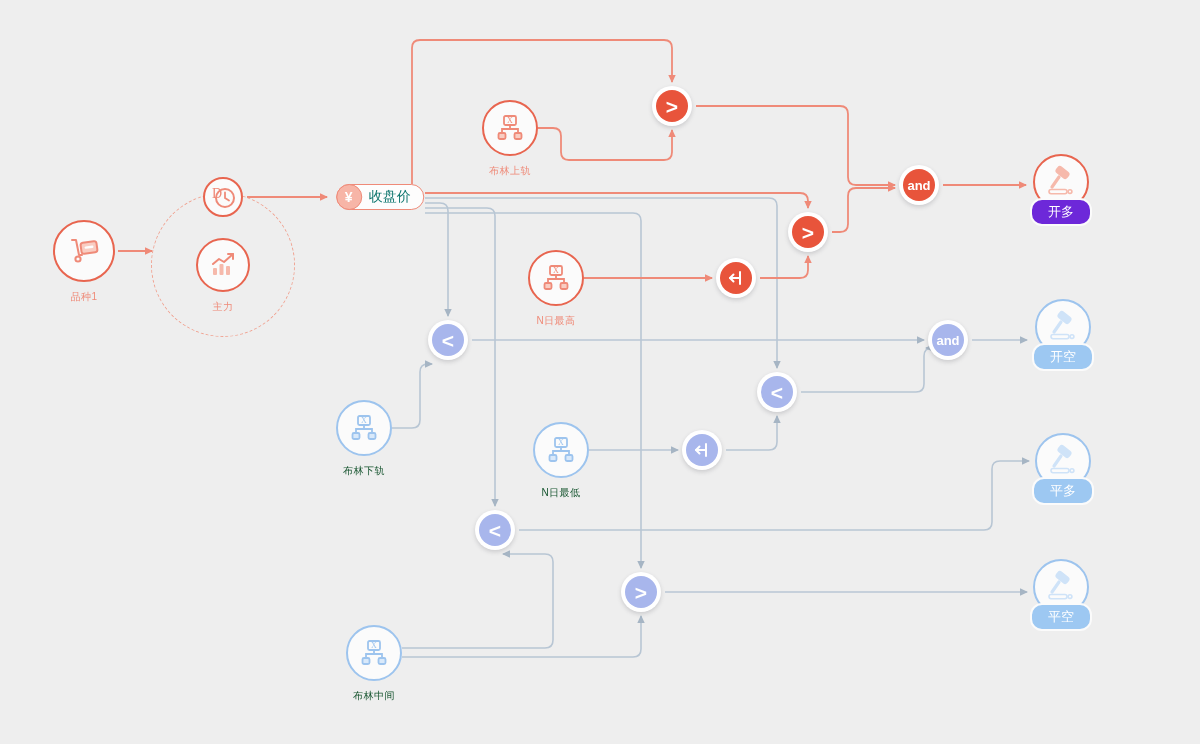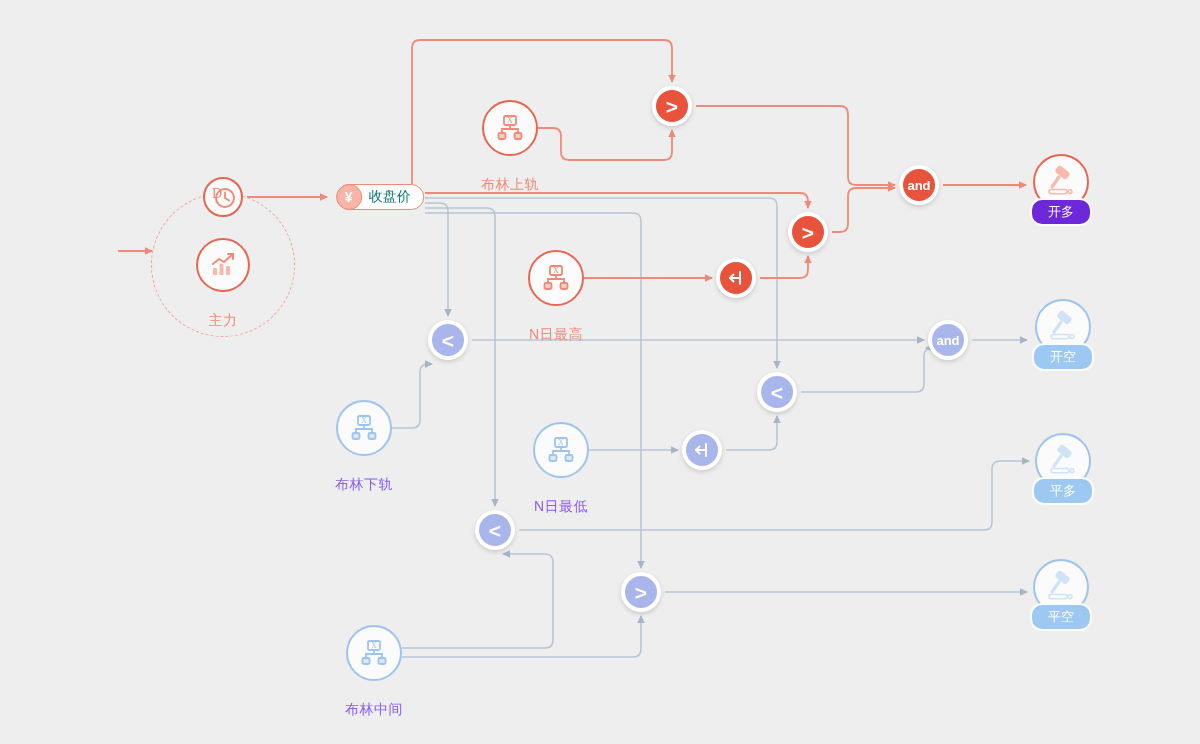--- a/index.html
+++ b/index.html
@@ -22,27 +22,27 @@
     background:#fbfbfb;
     display:flex;align-items:center;justify-content:center;
     box-sizing:border-box;
   }
   .circ.red{border:2px solid #e8654f;}
   .circ.blue{border:2px solid #9dc4ee;}
 
   .nlabel{
     position:absolute;left:50%;top:100%;
     transform:translateX(-50%);
-    margin-top:20px;
-    font-size:14px;white-space:nowrap;
+    margin-top:8px;
+    font-size:10px;white-space:nowrap;
     letter-spacing:.5px;
     text-align:right;
   }
   .nlabel.red{color:#ef8a78;}
-  .nlabel.blue{color:#8b5cf6;}
+  .nlabel.blue{color:#14532d;}
 
   
   .op{
     position:absolute;transform:translate(-50%,-50%);
     width:40px;height:40px;border-radius:50%;
     background:#ffffff;
     display:flex;align-items:center;justify-content:center;
     box-shadow:0 2px 4px rgba(80,80,90,.22);
   }
   .op .inner{
@@ -178,20 +178,33 @@
 
         <path d="M832,232 H840 Q848,232 848,224 V196 Q848,188 856,188 H895" marker-end="url(#ar-r)"></path>
 
         <path d="M943,185 H1026" marker-end="url(#ar-r)"></path>
       </g>
     </g>
   </svg>
 
   <div class="dashring" style="left:223px;top:265px;width:142px;height:142px;"></div>
 
+  <div class="node" style="left:84px;top:251px;">
+    <div class="circ red" style="width:62px;height:62px;">
+      <svg width="34" height="34" viewBox="0 0 34 34">
+        <g fill="none" stroke="#ef8a78" stroke-width="2" stroke-linecap="round" stroke-linejoin="round">
+          <path d="M5 6 h4 l3 15 h3"></path>
+          <circle cx="11" cy="25" r="2.6"></circle>
+        </g>
+        <rect x="14" y="8" width="16" height="11" rx="2.5" fill="#f9cdc2" stroke="#ef8a78" stroke-width="2" transform="rotate(-8 22 13.5)"></rect>
+        <rect x="17.5" y="12" width="9" height="2.4" rx="1.2" fill="#fdfdfd" transform="rotate(-8 22 13.2)"></rect>
+      </svg>
+    </div>
+    <div class="nlabel red">品种1</div>
+  </div>
 
   <div class="node" style="left:223px;top:265px;">
     <div class="circ red" style="width:54px;height:54px;">
       <svg width="30" height="30" viewBox="0 0 30 30">
         <g fill="#f6b9ab">
           <rect x="5" y="18" width="4" height="7" rx="1"></rect>
           <rect x="11.5" y="14" width="4" height="11" rx="1"></rect>
           <rect x="18" y="16" width="4" height="9" rx="1"></rect>
         </g>
         <path d="M5 14 L11 9 L16 12 L25 4" fill="none" stroke="#ef8a78" stroke-width="2" stroke-linecap="round" stroke-linejoin="round"></path>

